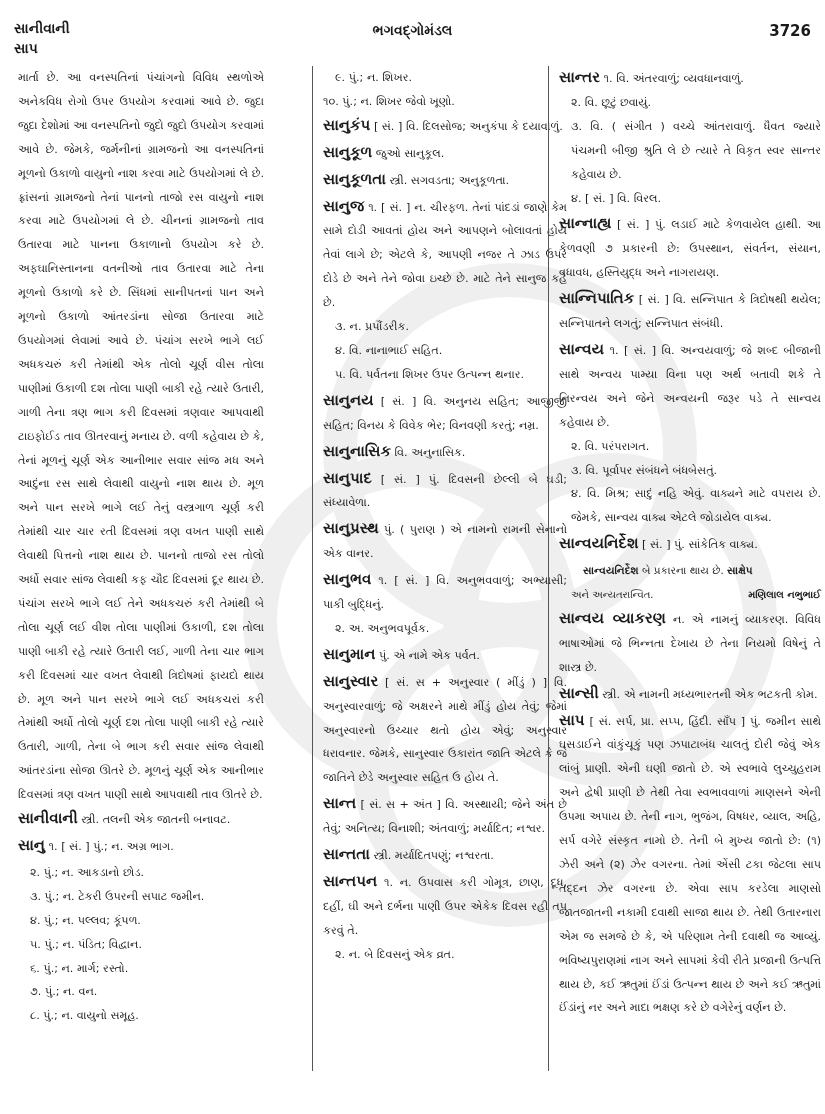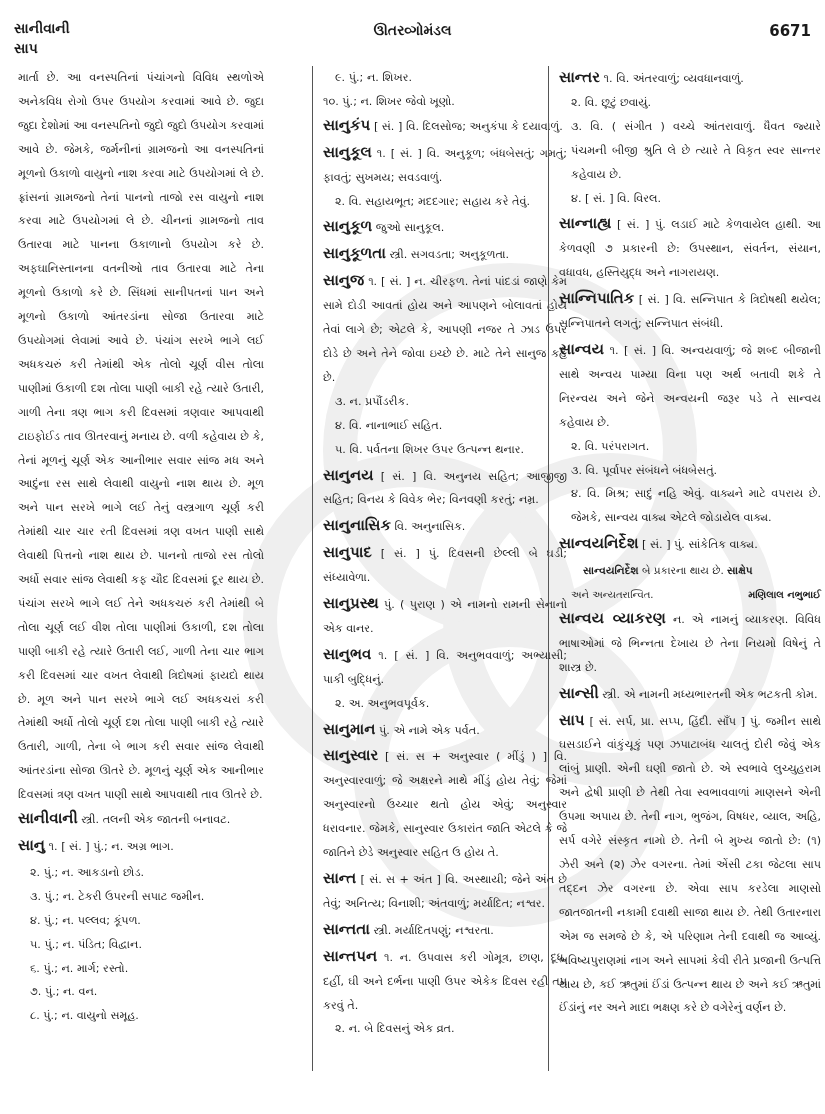--- a/index.html
+++ b/index.html
@@ -43,22 +43,22 @@
     <circle cx="380" cy="470" r="150"></circle>
     <circle cx="280" cy="620" r="140"></circle>
   </g>
 </svg>
 
 <div class="header">
   <div class="hd-left">
     <div>સાનીવાની</div>
     <div>સાપ</div>
   </div>
-  <div class="hd-center">ઊતરવ્ગોમંડલ</div>
-  <div class="hd-right">6671</div>
+  <div class="hd-center">ભગવદ્ગોમંડલ</div>
+  <div class="hd-right">3726</div>
 </div>
 
 <div class="cols">
 
   <div class="col col1">
     <p>માર્તા છે. આ વનસ્પતિનાં પંચાંગનો વિવિધ સ્થળોએ અનેકવિધ રોગો ઉપર ઉપયોગ કરવામાં આવે છે. જુદા જુદા દેશોમાં આ વનસ્પતિનો જુદો જુદો ઉપયોગ કરવામાં આવે છે. જેમકે, જર્મનીનાં ગ્રામજનો આ વનસ્પતિનાં મૂળનો ઉકાળો વાયુનો નાશ કરવા માટે ઉપયોગમાં લે છે. ફ્રાંસનાં ગ્રામજનો તેનાં પાનનો તાજો રસ વાયુનો નાશ કરવા માટે ઉપયોગમાં લે છે. ચીનનાં ગ્રામજનો તાવ ઉતારવા માટે પાનના ઉકાળાનો ઉપયોગ કરે છે. અફઘાનિસ્તાનના વતનીઓ તાવ ઉતારવા માટે તેના મૂળનો ઉકાળો કરે છે. સિંધમાં સાનીપતનાં પાન અને મૂળનો ઉકાળો આંતરડાંના સોજા ઉતારવા માટે ઉપયોગમાં લેવામાં આવે છે. પંચાંગ સરખે ભાગે લઈ અધકચરું કરી તેમાંથી એક તોલો ચૂર્ણ વીસ તોલા પાણીમાં ઉકાળી દશ તોલા પાણી બાકી રહે ત્યારે ઉતારી, ગાળી તેના ત્રણ ભાગ કરી દિવસમાં ત્રણવાર આપવાથી ટાઇફોઈડ તાવ ઊતરવાનું મનાય છે. વળી કહેવાય છે કે, તેનાં મૂળનું ચૂર્ણ એક આનીભાર સવાર સાંજ મધ અને આદુંના રસ સાથે લેવાથી વાયુનો નાશ થાય છે. મૂળ અને પાન સરખે ભાગે લઈ તેનું વસ્ત્રગાળ ચૂર્ણ કરી તેમાંથી ચાર ચાર રતી દિવસમાં ત્રણ વખત પાણી સાથે લેવાથી પિત્તનો નાશ થાય છે. પાનનો તાજો રસ તોલો અર્ધો સવાર સાંજ લેવાથી કફ ચૌદ દિવસમાં દૂર થાય છે. પંચાંગ સરખે ભાગે લઈ તેને અધકચરું કરી તેમાંથી બે તોલા ચૂર્ણ લઈ વીશ તોલા પાણીમાં ઉકાળી, દશ તોલા પાણી બાકી રહે ત્યારે ઉતારી લઈ, ગાળી તેના ચાર ભાગ કરી દિવસમાં ચાર વખત લેવાથી ત્રિદોષમાં ફાયદો થાય છે. મૂળ અને પાન સરખે ભાગે લઈ અધકચરાં કરી તેમાંથી અર્ધો તોલો ચૂર્ણ દશ તોલા પાણી બાકી રહે ત્યારે ઉતારી, ગાળી, તેના બે ભાગ કરી સવાર સાંજ લેવાથી આંતરડાંના સોજા ઊતરે છે. મૂળનું ચૂર્ણ એક આનીભાર દિવસમાં ત્રણ વખત પાણી સાથે આપવાથી તાવ ઊતરે છે.</p>
     <div class="entry">
       <span class="hw">સાનીવાની</span>
       <span>સ્ત્રી. તલની એક જાતની બનાવટ.</span>
     </div>
@@ -76,25 +76,20 @@
     <p class="sub"></p>
   </div>
 
   <div class="col col2">
     <p class="sub">૯. પું.; ન. શિખર.</p>
     <p>૧૦. પું.; ન. શિખર જેવો ખૂણો.</p>
 
     <div class="entry">
       <span class="hw">સાનુકંપ</span>
       <span>[ સં. ] વિ. દિલસોજ; અનુકંપા કે દયાવાળું.</span>
-    </div>
-    <div class="entry">
-      <span class="hw">સાનુકૂલ</span>
-      <span>૧. [ સં. ] વિ. અનુકૂળ; બંધબેસતું; ગમતું; ફાવતું; સુખમય; સવડવાળું.</span>
-      <p class="sub">૨. વિ. સહાયભૂત; મદદગાર; સહાય કરે તેવું.</p>
     </div>
     <div class="entry">
       <span class="hw">સાનુકૂળ</span>
       <span>જુઓ સાનુકૂલ.</span>
     </div>
     <div class="entry">
       <span class="hw">સાનુકૂળતા</span>
       <span>સ્ત્રી. સગવડતા; અનુકૂળતા.</span>
     </div>
     <div class="entry">

